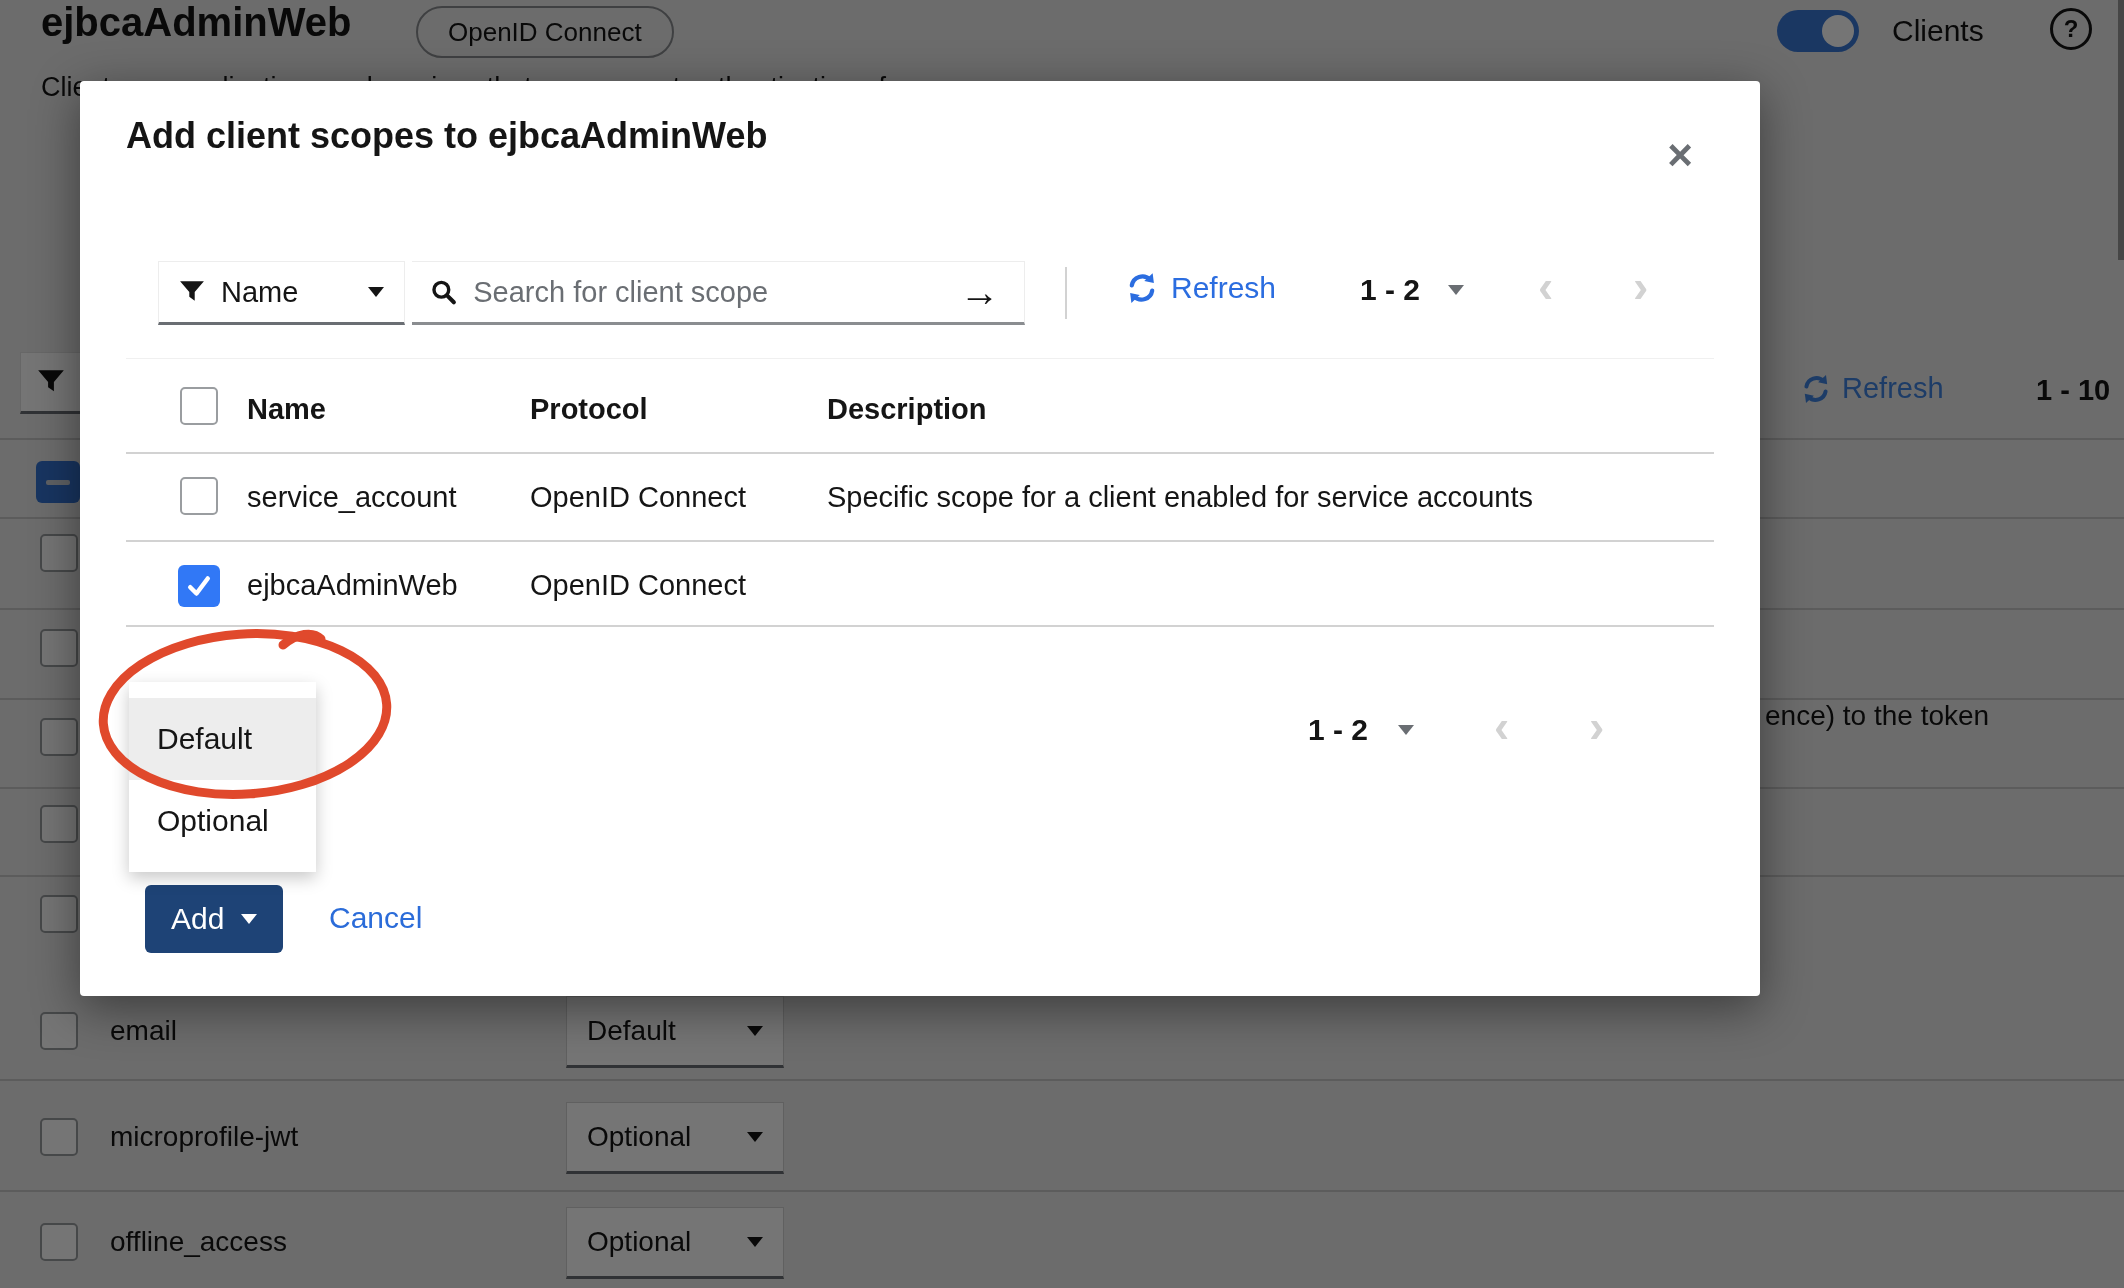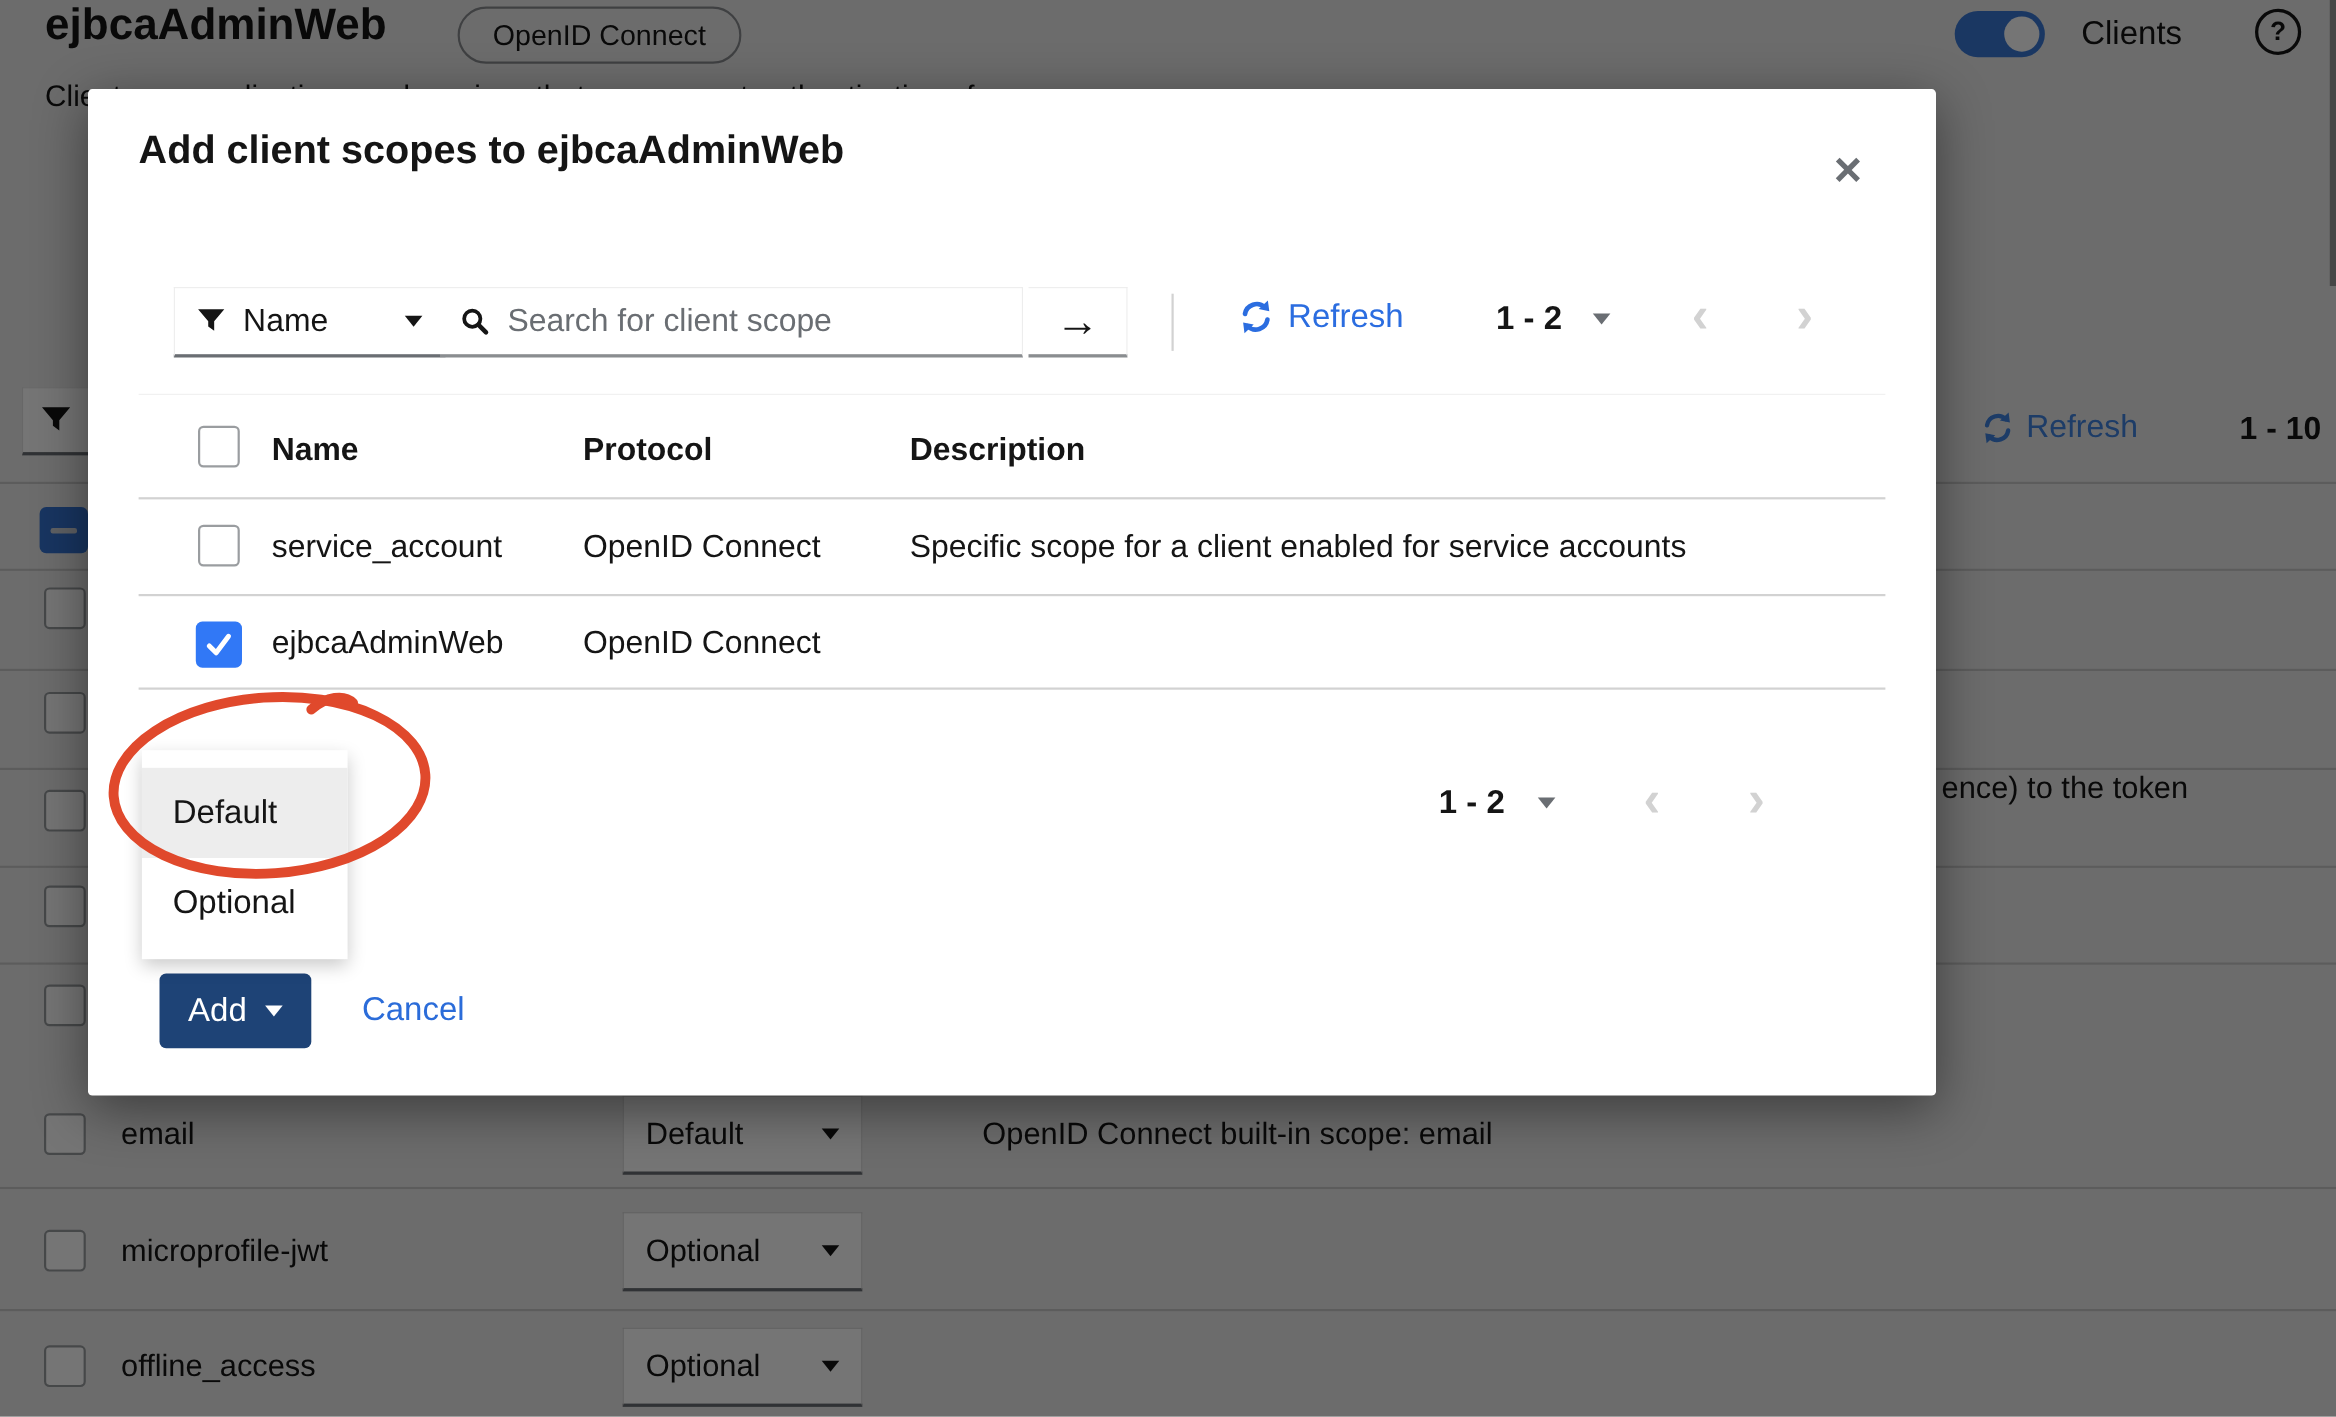--- a/index.html
+++ b/index.html
@@ -49,21 +49,21 @@
   
   #modal{position:absolute;left:80px;top:81px;width:1680px;height:915px;background:#fff;border-radius:4px;
          box-shadow:0 12px 48px rgba(0,0,0,0.45);}
   .m-title{left:46px;top:34px;font-size:36px;font-weight:700;color:#151515;}
   .m-close{left:1572px;top:46px;width:56px;height:56px;display:flex;align-items:center;justify-content:center;
            font-size:44px;font-weight:700;color:#6a6e73;cursor:pointer;}
 
   .ftoggle{left:78px;top:180px;width:247px;height:64px;background:#fff;border:1px solid #ededed;
            border-bottom:3px solid #6a6e73;box-sizing:border-box;display:flex;align-items:center;
            gap:16px;padding:0 20px;font-size:29px;color:#151515;justify-content:space-between;}
-  .searchbox{left:320px;top:180px;width:530px;height:64px;background:#fff;border:1px solid #ededed;border-left:none;
+  .searchbox{left:332px;top:180px;width:530px;height:64px;background:#fff;border:1px solid #ededed;border-left:none;
              border-bottom:3px solid #8a8d90;box-sizing:border-box;display:flex;align-items:center;gap:14px;padding:0 18px;justify-content:center;}
   .searchbox input{border:none;outline:none;font-size:29px;color:#151515;width:100%;background:transparent;
                    font-family:"Liberation Sans",sans-serif;}
   .searchbox input::placeholder{color:#6a6e73;opacity:1;}
   .go-btn{left:855px;top:180px;width:90px;height:64px;background:#fff;border:1px solid #ededed;border-left:none;
           border-bottom:3px solid #8a8d90;box-sizing:border-box;display:flex;align-items:center;justify-content:center;
           font-size:40px;font-weight:700;color:#151515;}
   .tb-divider{left:985px;top:186px;width:2px;height:52px;background:#d2d2d2;}
   .m-refresh{left:1045px;top:190px;display:flex;align-items:center;gap:12px;color:#2b6de0;font-size:30px;cursor:pointer;}
   .pg-range{font-size:30px;font-weight:700;color:#151515;}
@@ -138,21 +138,20 @@
   <div class="abs cb" style="left:40px;top:895px"></div>
 
   <div class="abs partial-desc">ence) to the token</div>
 
   <div class="abs cb" style="left:40px;top:1012px"></div>
   <div class="abs bg-name" style="top:1015px">email</div>
   <div class="abs bg-select" style="top:996px">
     <span>Default</span>
     <span class="caret small"></span>
   </div>
-  <div class="abs bg-desc" style="top:1015px">OpenID Connect built-in scope: email</div>
 
   <div class="abs cb" style="left:40px;top:1118px"></div>
   <div class="abs bg-name" style="top:1121px">microprofile-jwt</div>
   <div class="abs bg-select" style="top:1102px">
     <span>Optional</span>
     <span class="caret small"></span>
   </div>
 
   <div class="abs cb" style="left:40px;top:1223px"></div>
   <div class="abs bg-name" style="top:1226px">offline_access</div>

